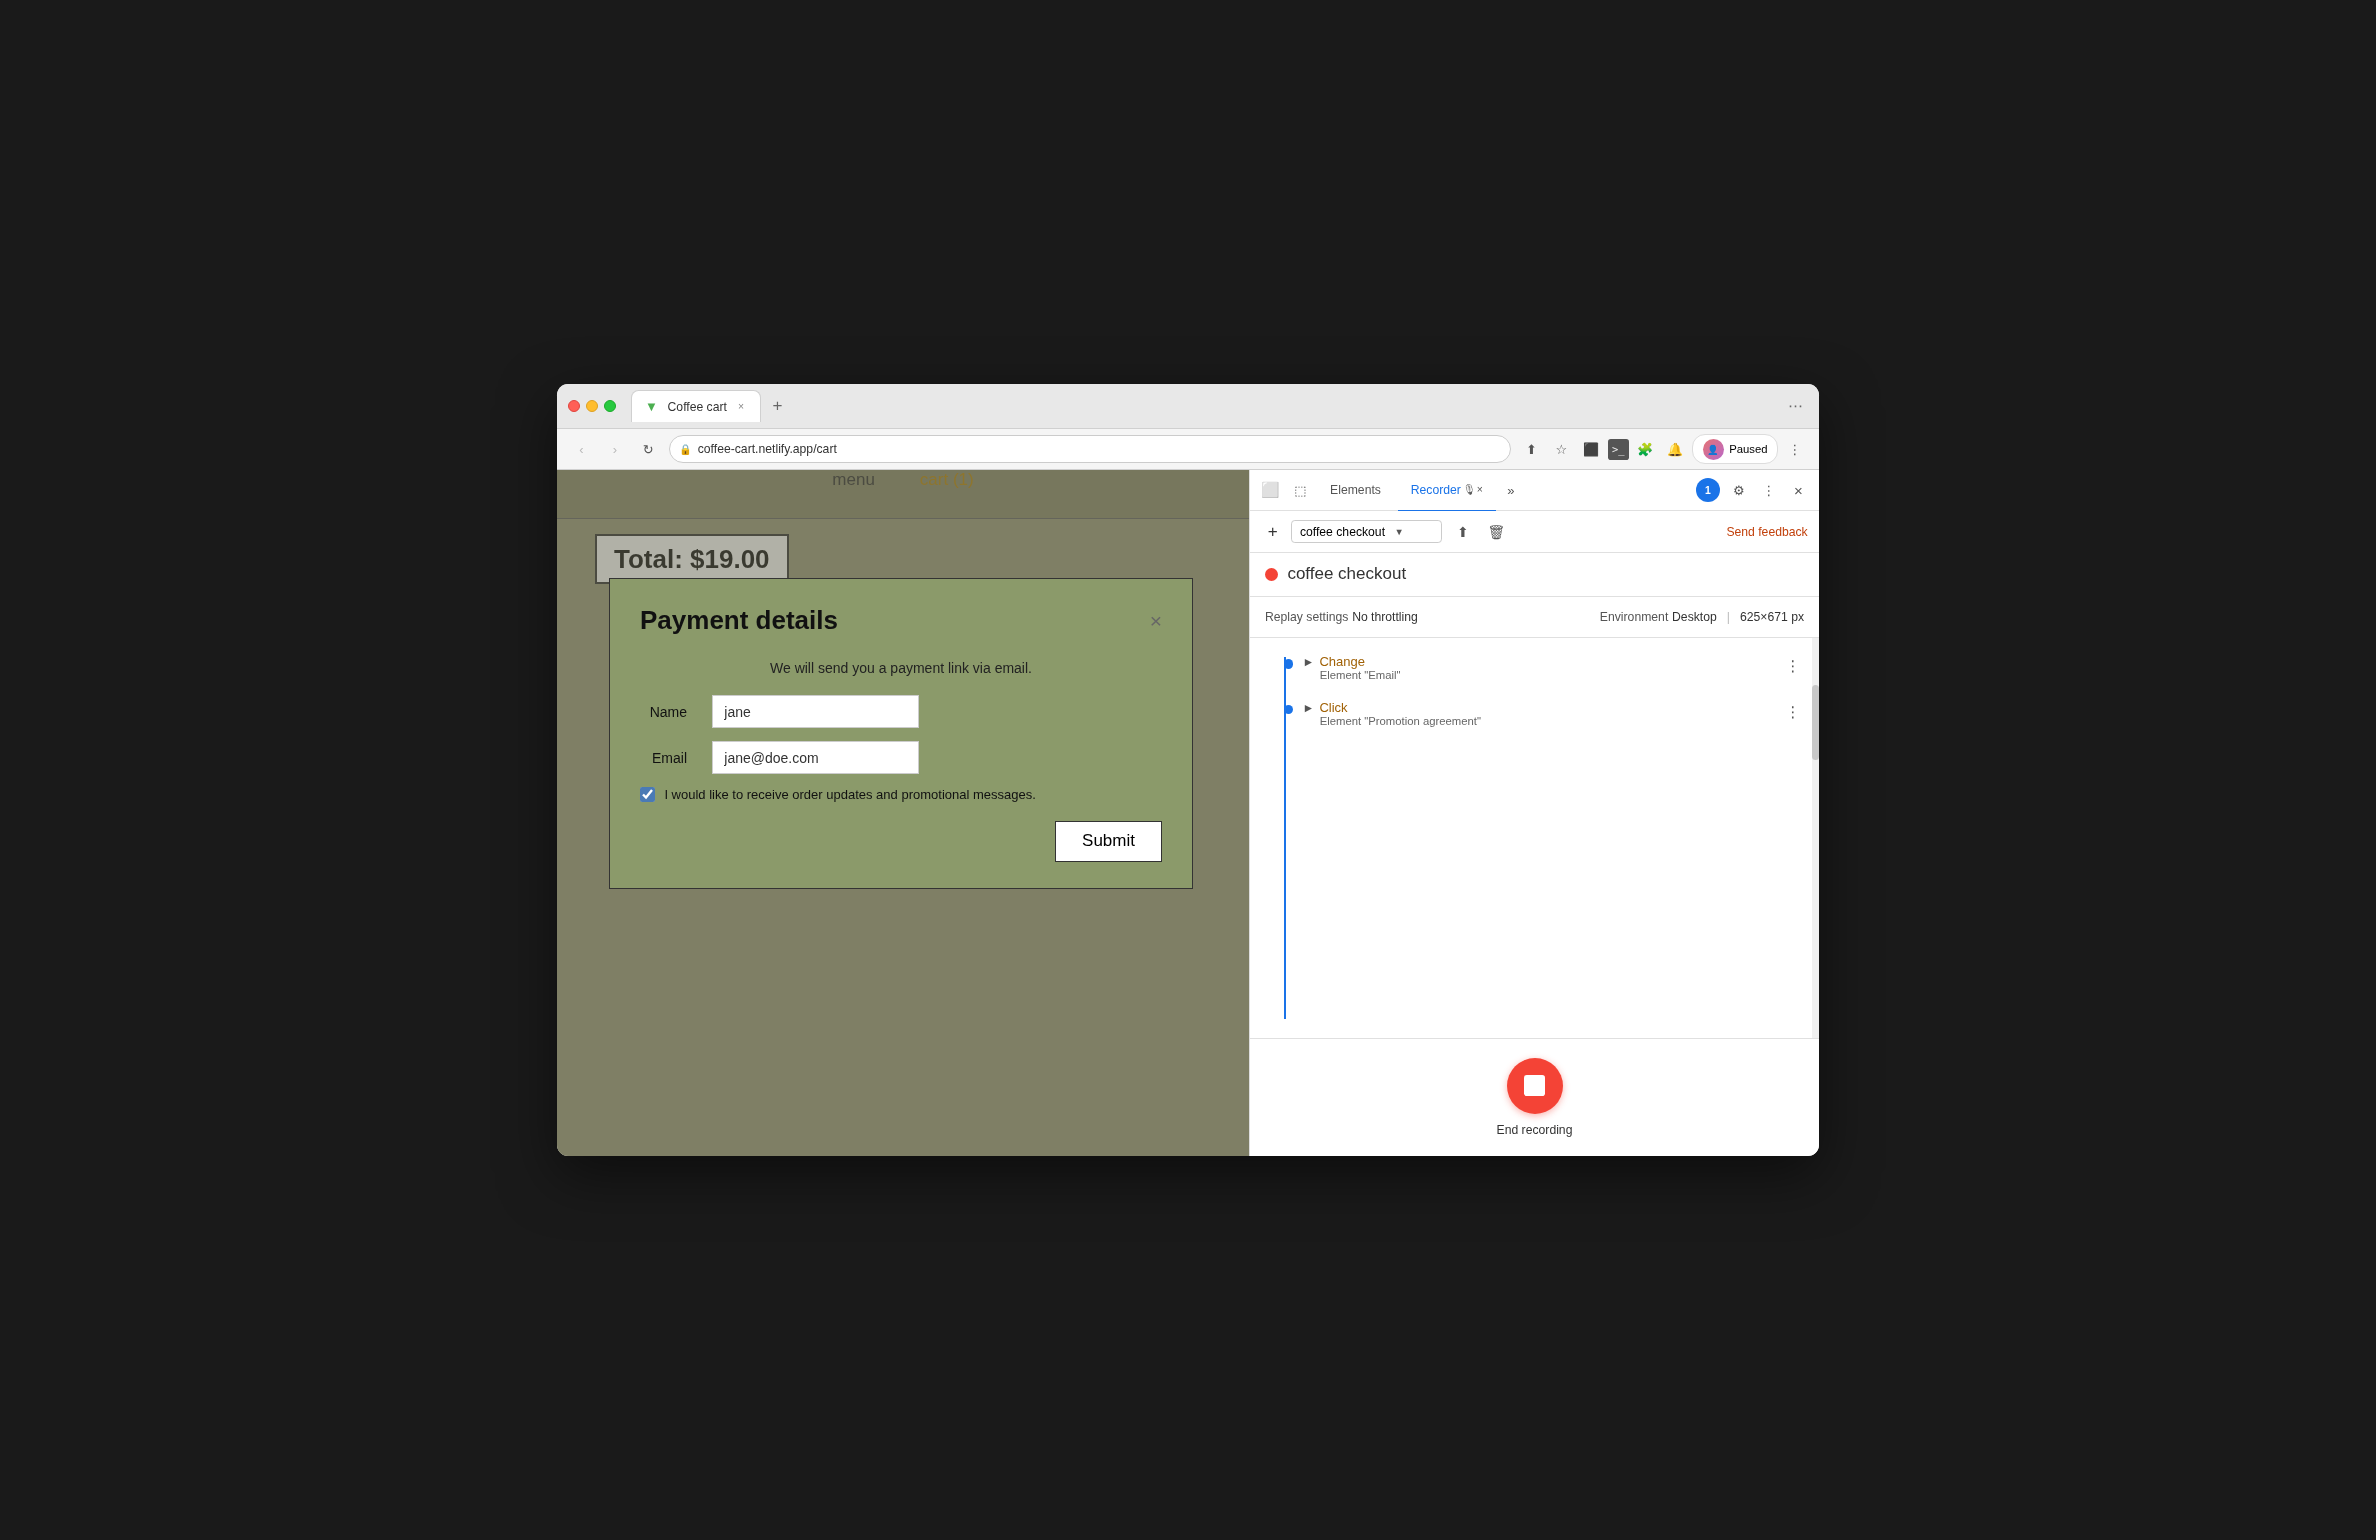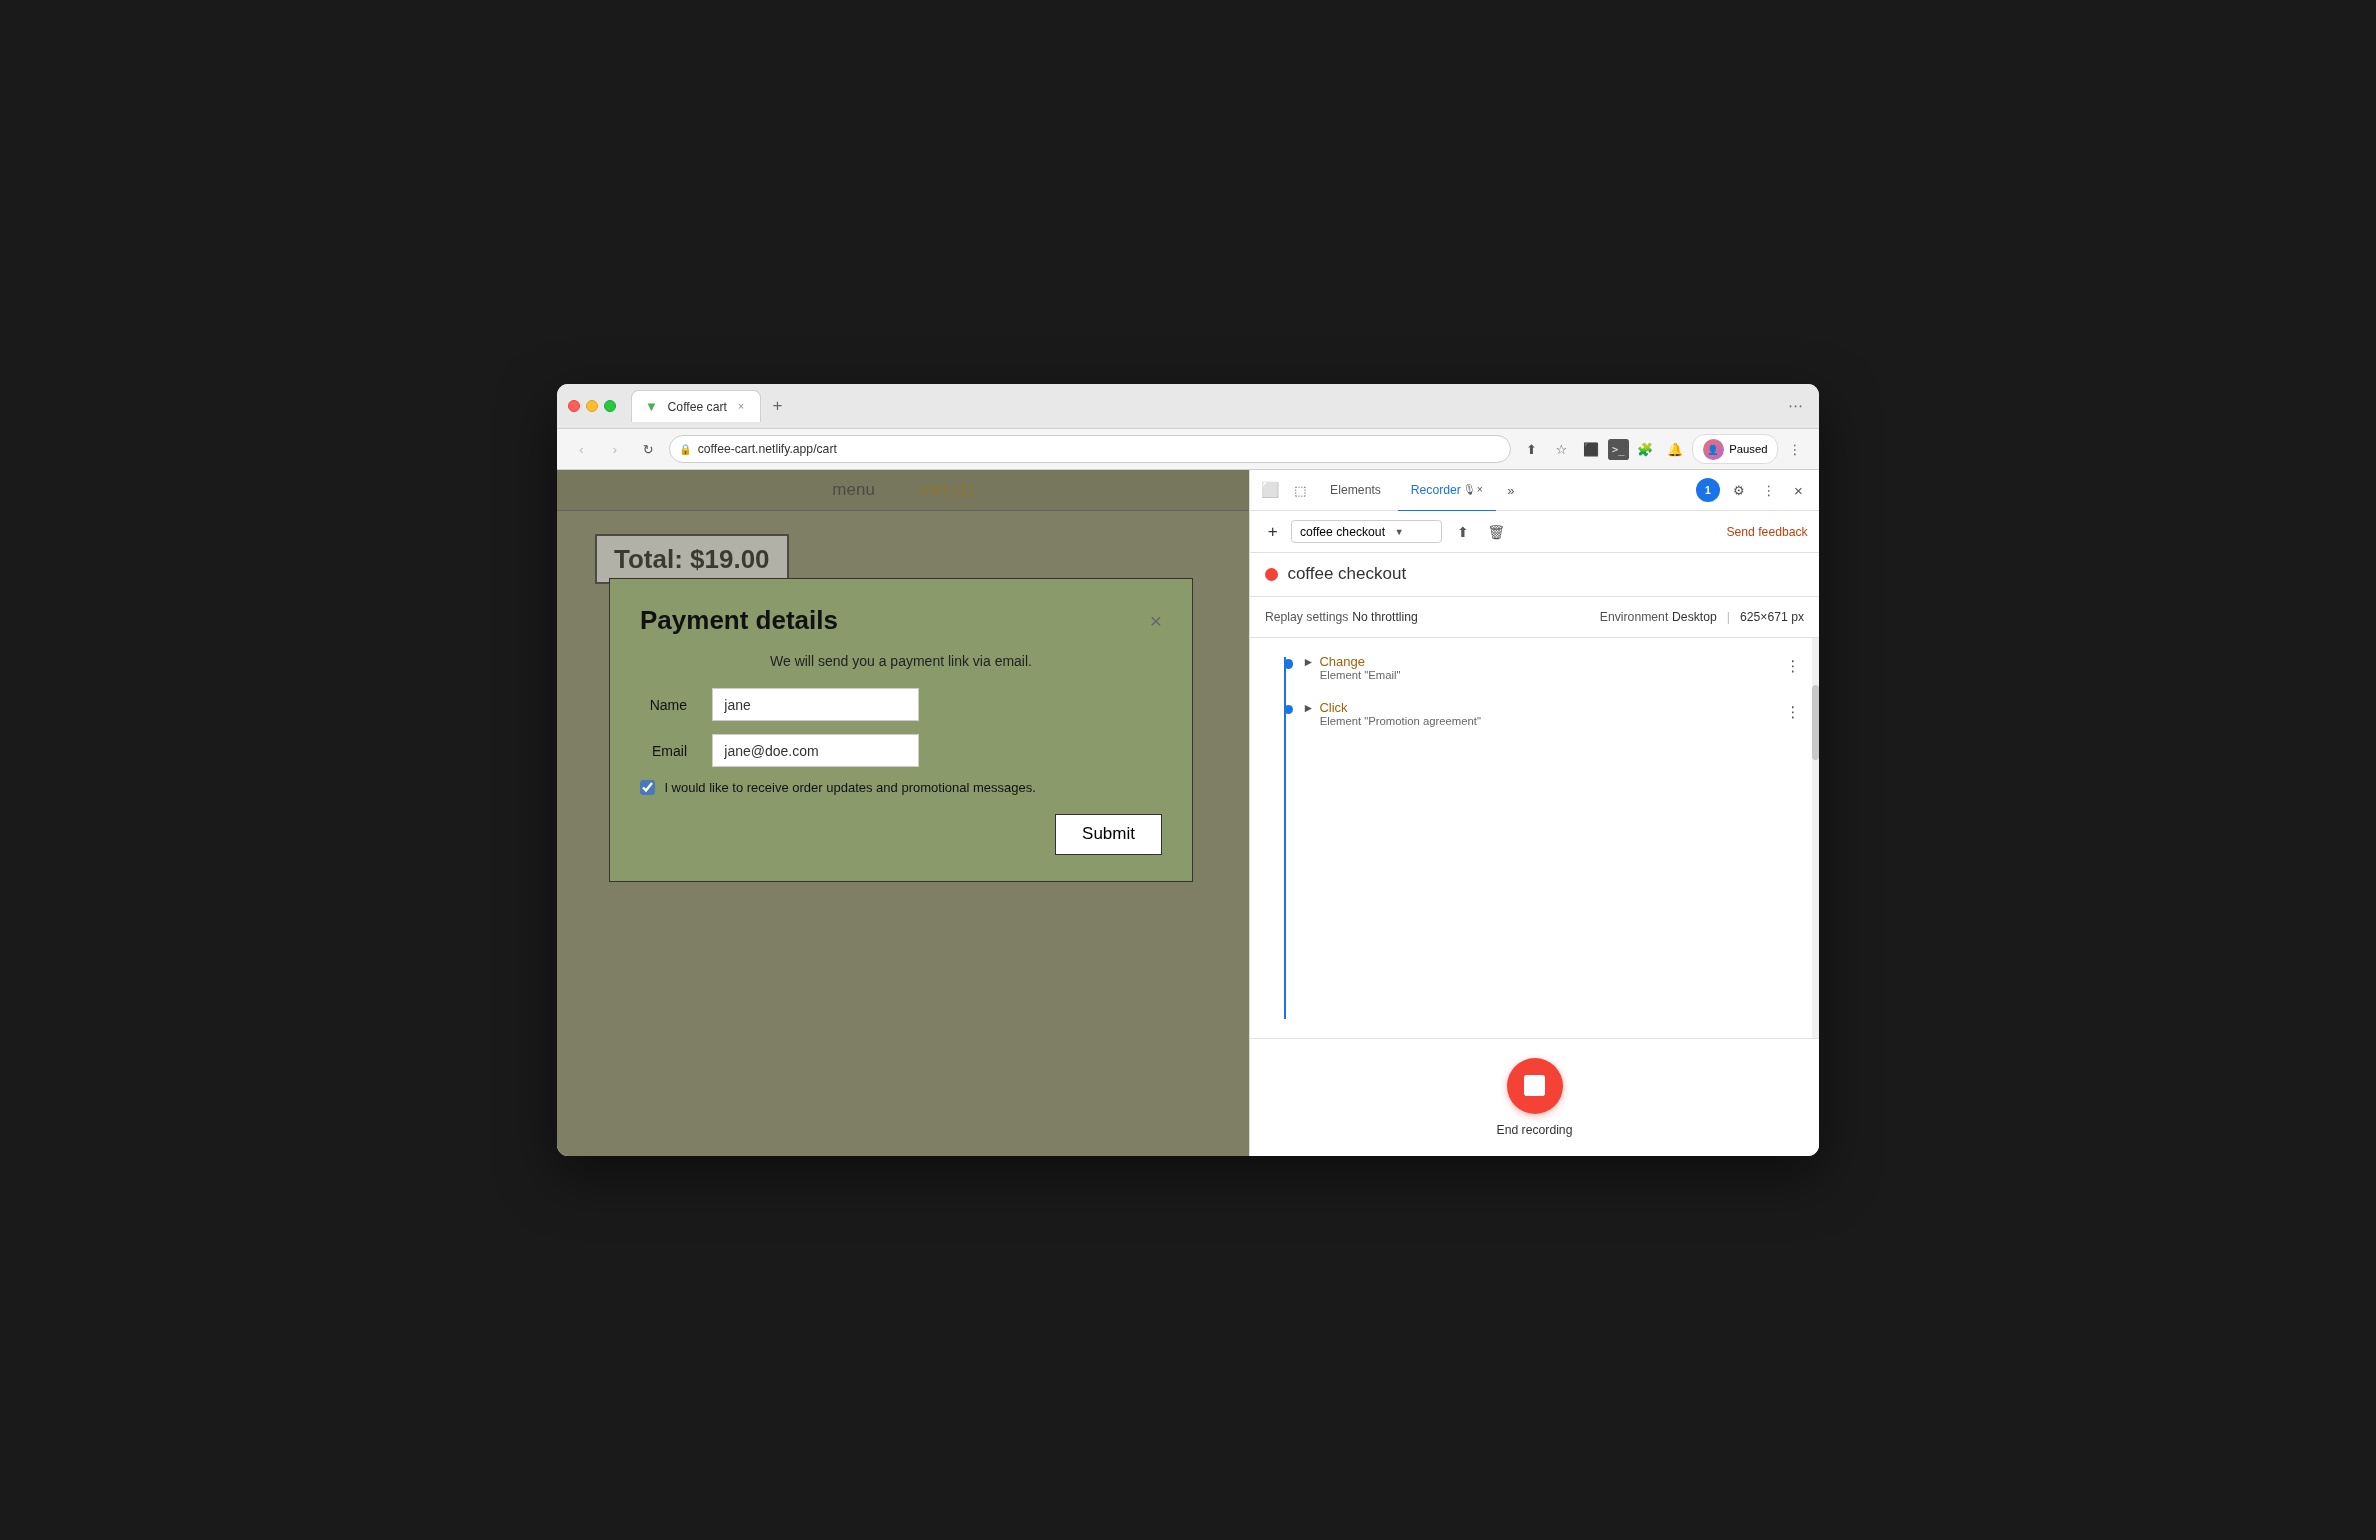--- a/index.html
+++ b/index.html
@@ -214,23 +214,22 @@
     .website-panel {
       flex: 0 0 692px;
       background: #9a9a7a;
       position: relative;
       overflow: hidden;
     }
 
     
     .site-nav {
       background: #8a8a6a;
-      height: 41px;
-      display: flex;
-      align-items: center;
+      height: 49px;
+      display: flex;
       justify-content: center;
       gap: 45px;
       border-bottom: 1.9px solid #666;
     }
 
     .site-nav-item {
       font-size: 17px;
       font-weight: 500;
       color: #333;
       cursor: pointer;
@@ -270,21 +269,21 @@
       width: 584px;
       background: #8b9a6a;
       border: 1.9px solid #333;
       padding: 26px 30px;
     }
 
     .modal-title {
       font-size: 26px;
       font-weight: bold;
       color: #111;
-      margin-bottom: 17px;
+      margin-bottom: 24px;
       display: flex;
       justify-content: space-between;
       align-items: center;
     }
 
     .modal-close {
       font-size: 21px;
       color: #666;
       cursor: pointer;
       background: none;

